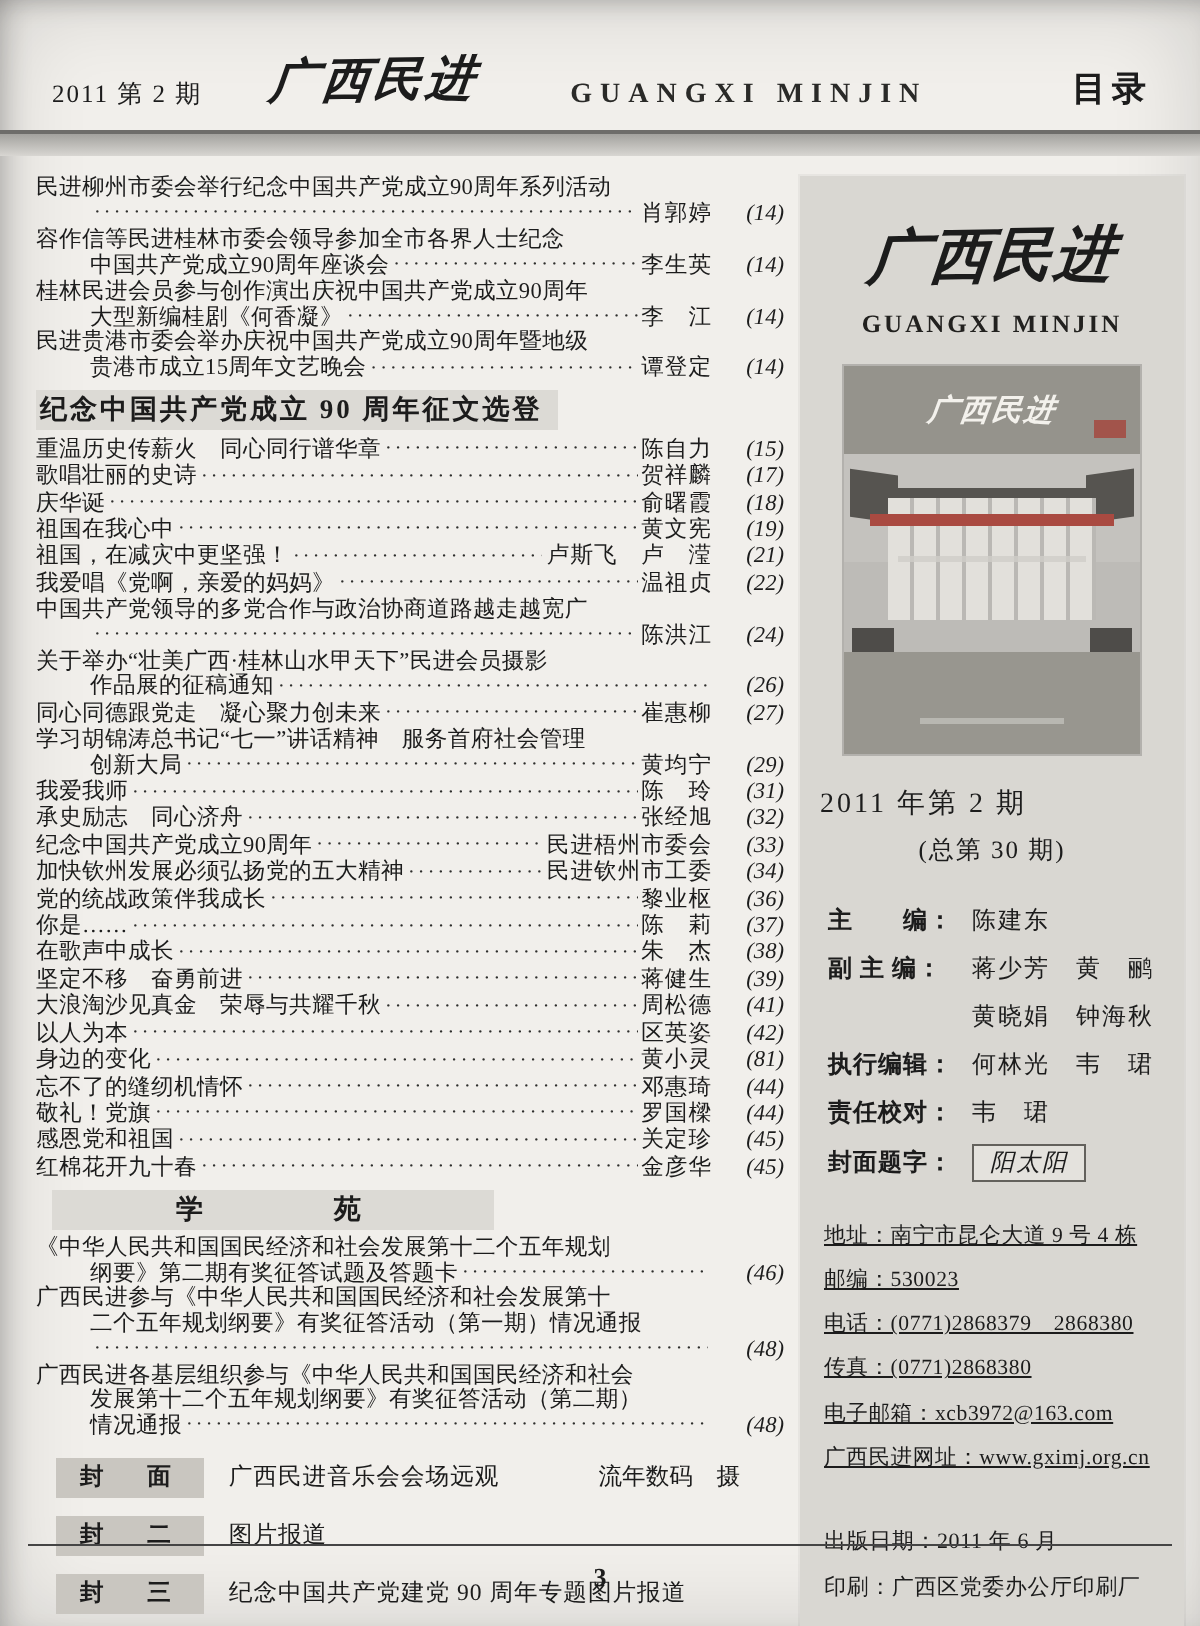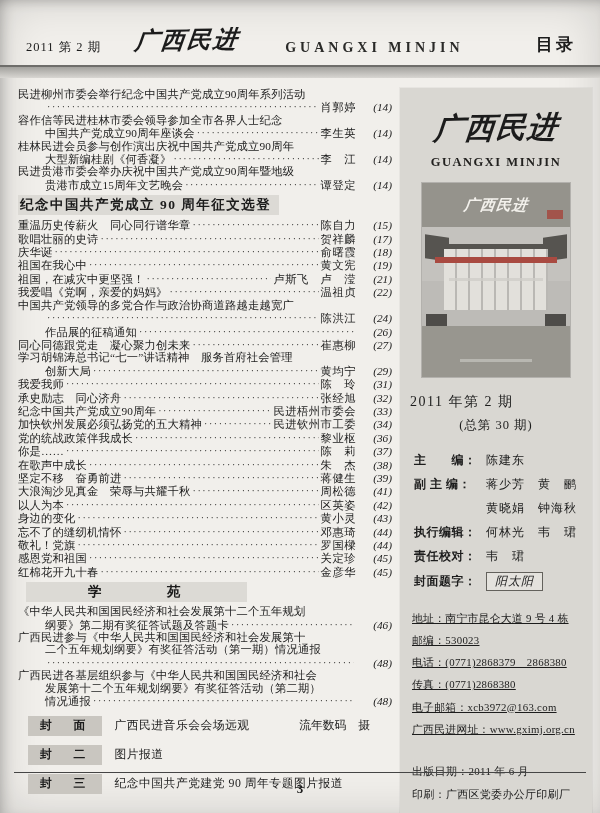--- a/index.html
+++ b/index.html
@@ -16,21 +16,21 @@
   .hdr-issue { font-size:12.5px; letter-spacing:1px; }
   .hdr-masthead { font-size:24px; font-weight:bold; font-style:italic; transform:skewX(-7deg) rotate(-1deg); margin-left:34px; letter-spacing:2px; }
   .hdr-latin { font-size:14px; font-weight:bold; letter-spacing:4px; margin-left:46px; color:#2a2a28; }
   .hdr-title { margin-left:auto; font-size:17px; font-weight:bold; letter-spacing:3px; }
   .hdr-band { margin-top:9px; height:13px; border-top:2px solid #6e6d6a;
     background:linear-gradient(to bottom,#a3a29e,#d8d6d2); }
   
   .main { display:flex; padding:10px 8px 0 18px; gap:8px; }
   .toc-col { flex:1 1 auto; min-width:0; }
   
-  .toc-line { display:flex; align-items:flex-end; line-height:12.4px; font-size:11.3px; white-space:nowrap; }
+  .toc-line { display:flex; align-items:center; line-height:12.4px; font-size:11.3px; white-space:nowrap; }
   .toc-line .t { white-space:pre; letter-spacing:0.2px; }
   .toc-line.indent { padding-left:27px; }
   .dots { flex:1 1 auto; overflow:hidden; white-space:nowrap; margin:0 2px; color:#2e2e2c; }
   .dots::after { content:"·····································································································"; letter-spacing:1.6px; font-size:10px; }
   .auth { white-space:pre; letter-spacing:0.5px; }
   .pg { flex:none; width:36px; text-align:right; white-space:pre;font-style:italic; }
   
   .sec-head { display:inline-block; background:#dcdad5; font-weight:bold; font-size:13.5px;
     letter-spacing:1.5px; padding:1px 8px 1px 2px; margin:4px 0 3px; }
   .sec-head.xue { margin-left:8px; padding-left:62px; padding-right:40px; letter-spacing:26px; }
@@ -173,20 +173,23 @@
           </div>
           <div class="toc-line">
             <span class="t">中国共产党领导的多党合作与政治协商道路越走越宽广</span>
           </div>
           <div class="toc-line indent">
             <span class="t"></span>
             <span class="dots"></span>
             <span class="auth">陈洪江</span>
             <span class="pg">(24)</span>
           </div>
+          <div class="toc-line">
+            <span class="t">关于举办“壮美广西·桂林山水甲天下”民进会员摄影</span>
+          </div>
           <div class="toc-line indent">
             <span class="t">作品展的征稿通知</span>
             <span class="dots"></span>
             <span class="pg">(26)</span>
           </div>
           <div class="toc-line">
             <span class="t">同心同德跟党走　凝心聚力创未来</span>
             <span class="dots"></span>
             <span class="auth">崔惠柳</span>
             <span class="pg">(27)</span>
@@ -257,21 +260,21 @@
           <div class="toc-line">
             <span class="t">以人为本</span>
             <span class="dots"></span>
             <span class="auth">区英姿</span>
             <span class="pg">(42)</span>
           </div>
           <div class="toc-line">
             <span class="t">身边的变化</span>
             <span class="dots"></span>
             <span class="auth">黄小灵</span>
-            <span class="pg">(43)</span>
+            <span class="pg">(81)</span>
           </div>
           <div class="toc-line">
             <span class="t">忘不了的缝纫机情怀</span>
             <span class="dots"></span>
             <span class="auth">邓惠琦</span>
             <span class="pg">(44)</span>
           </div>
           <div class="toc-line">
             <span class="t">敬礼！党旗</span>
             <span class="dots"></span>

